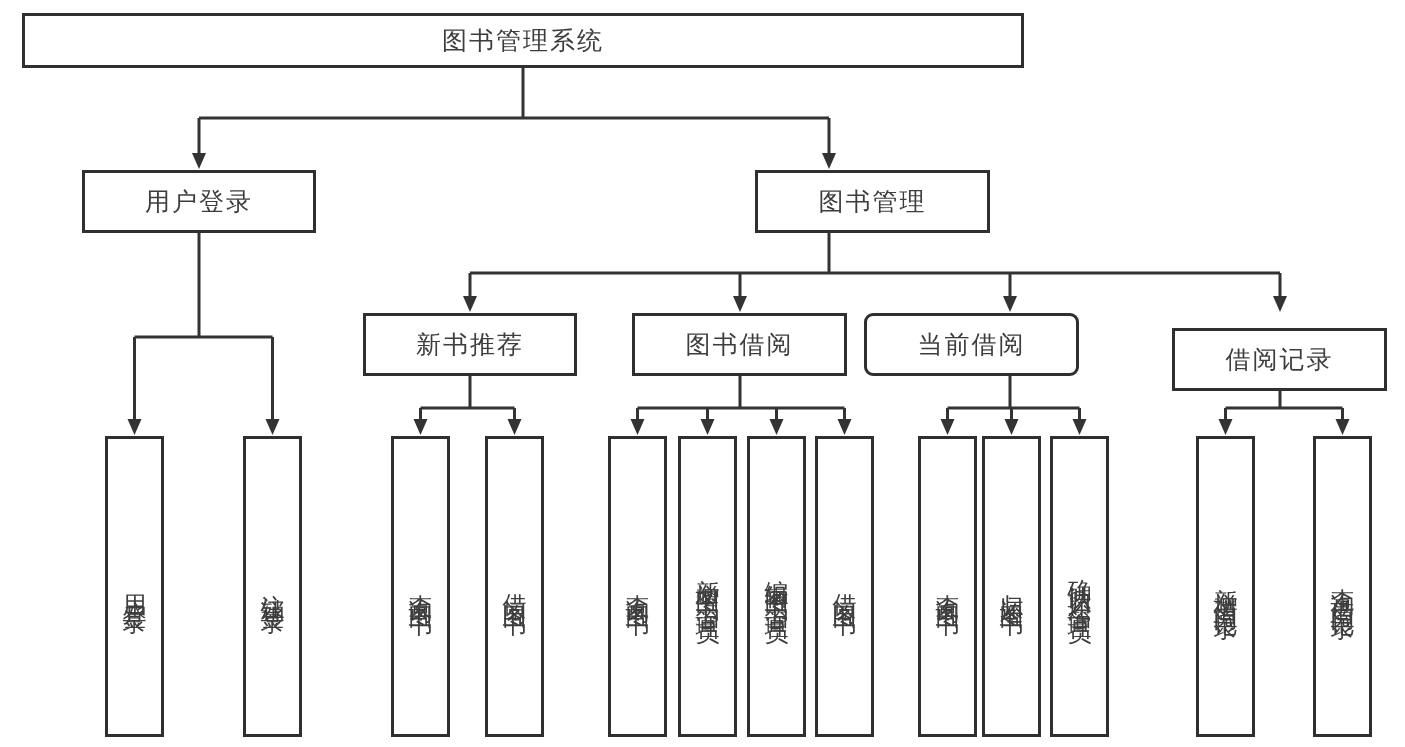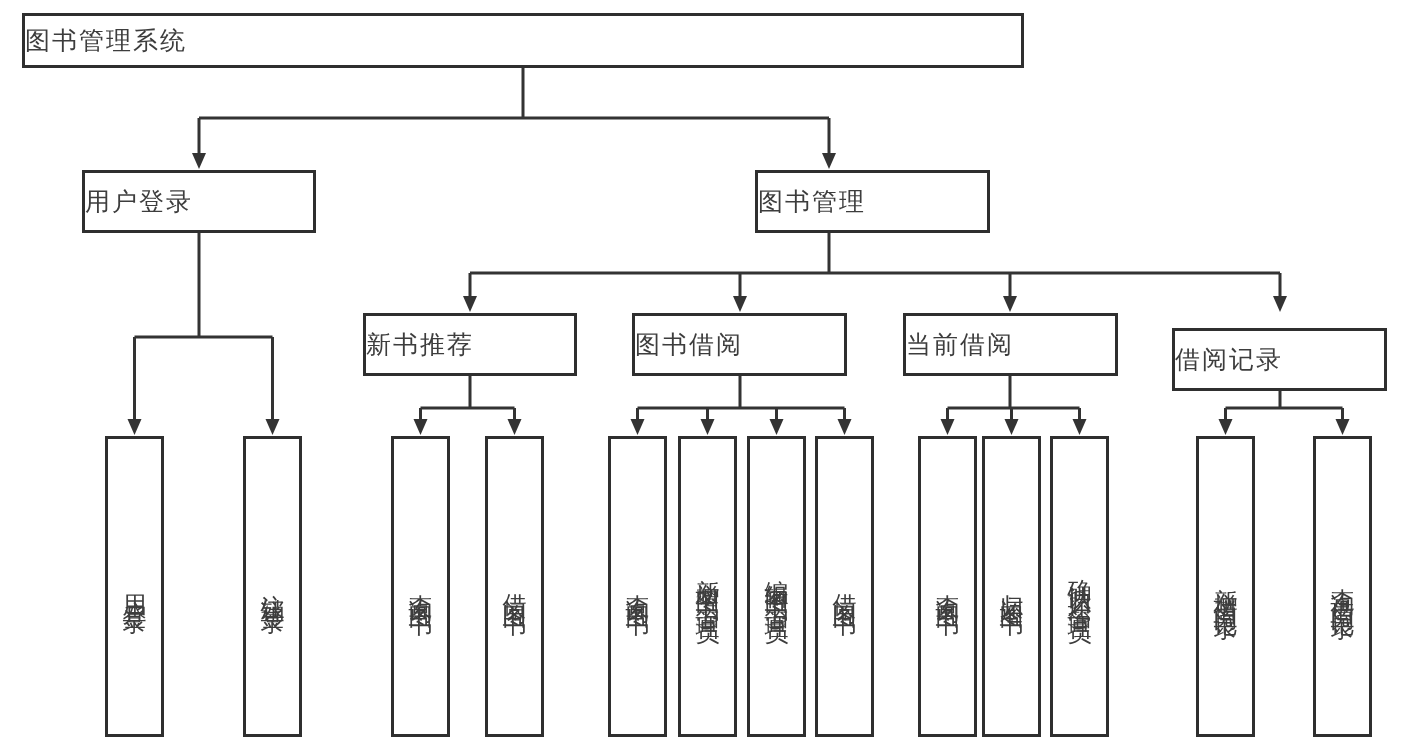--- a/index.html
+++ b/index.html
@@ -17,33 +17,34 @@
     width: 1405px; height: 747px;
     pointer-events: none;
   }
   .node {
     position: absolute;
     box-sizing: border-box;
     border: 3px solid #2f2f2f;
     background: #ffffff;
     display: flex;
     align-items: center;
+    justify-content: center;
     color: #3d3d3d;
     font-size: 25px;
     letter-spacing: 2px;
     white-space: nowrap;
     z-index: 2;
   }
   .root  { left: 22px;   top: 13px;  width: 1002px; height: 55px; }
   .lvl2a { left: 82px;   top: 170px; width: 234px;  height: 63px; }
   .lvl2b { left: 712px;  top: 170px; width: 235px;  height: 63px; margin-left: 43px; }
   .lvl3  { top: 313px; width: 215px; height: 63px; }
   .l3a { left: 363px; width: 214px; }
   .l3b { left: 632px; }
-  .l3c { left: 903px; }
+  .l3c { left: 864px; border-radius: 9px; }
   .l3d { left: 1172px; margin-top: 15px; }
   .leaf {
     position: absolute;
     box-sizing: border-box;
     top: 436px;
     width: 59px;
     height: 301px;
     border: 3px solid #2f2f2f;
     background: #ffffff;
     display: flex;

